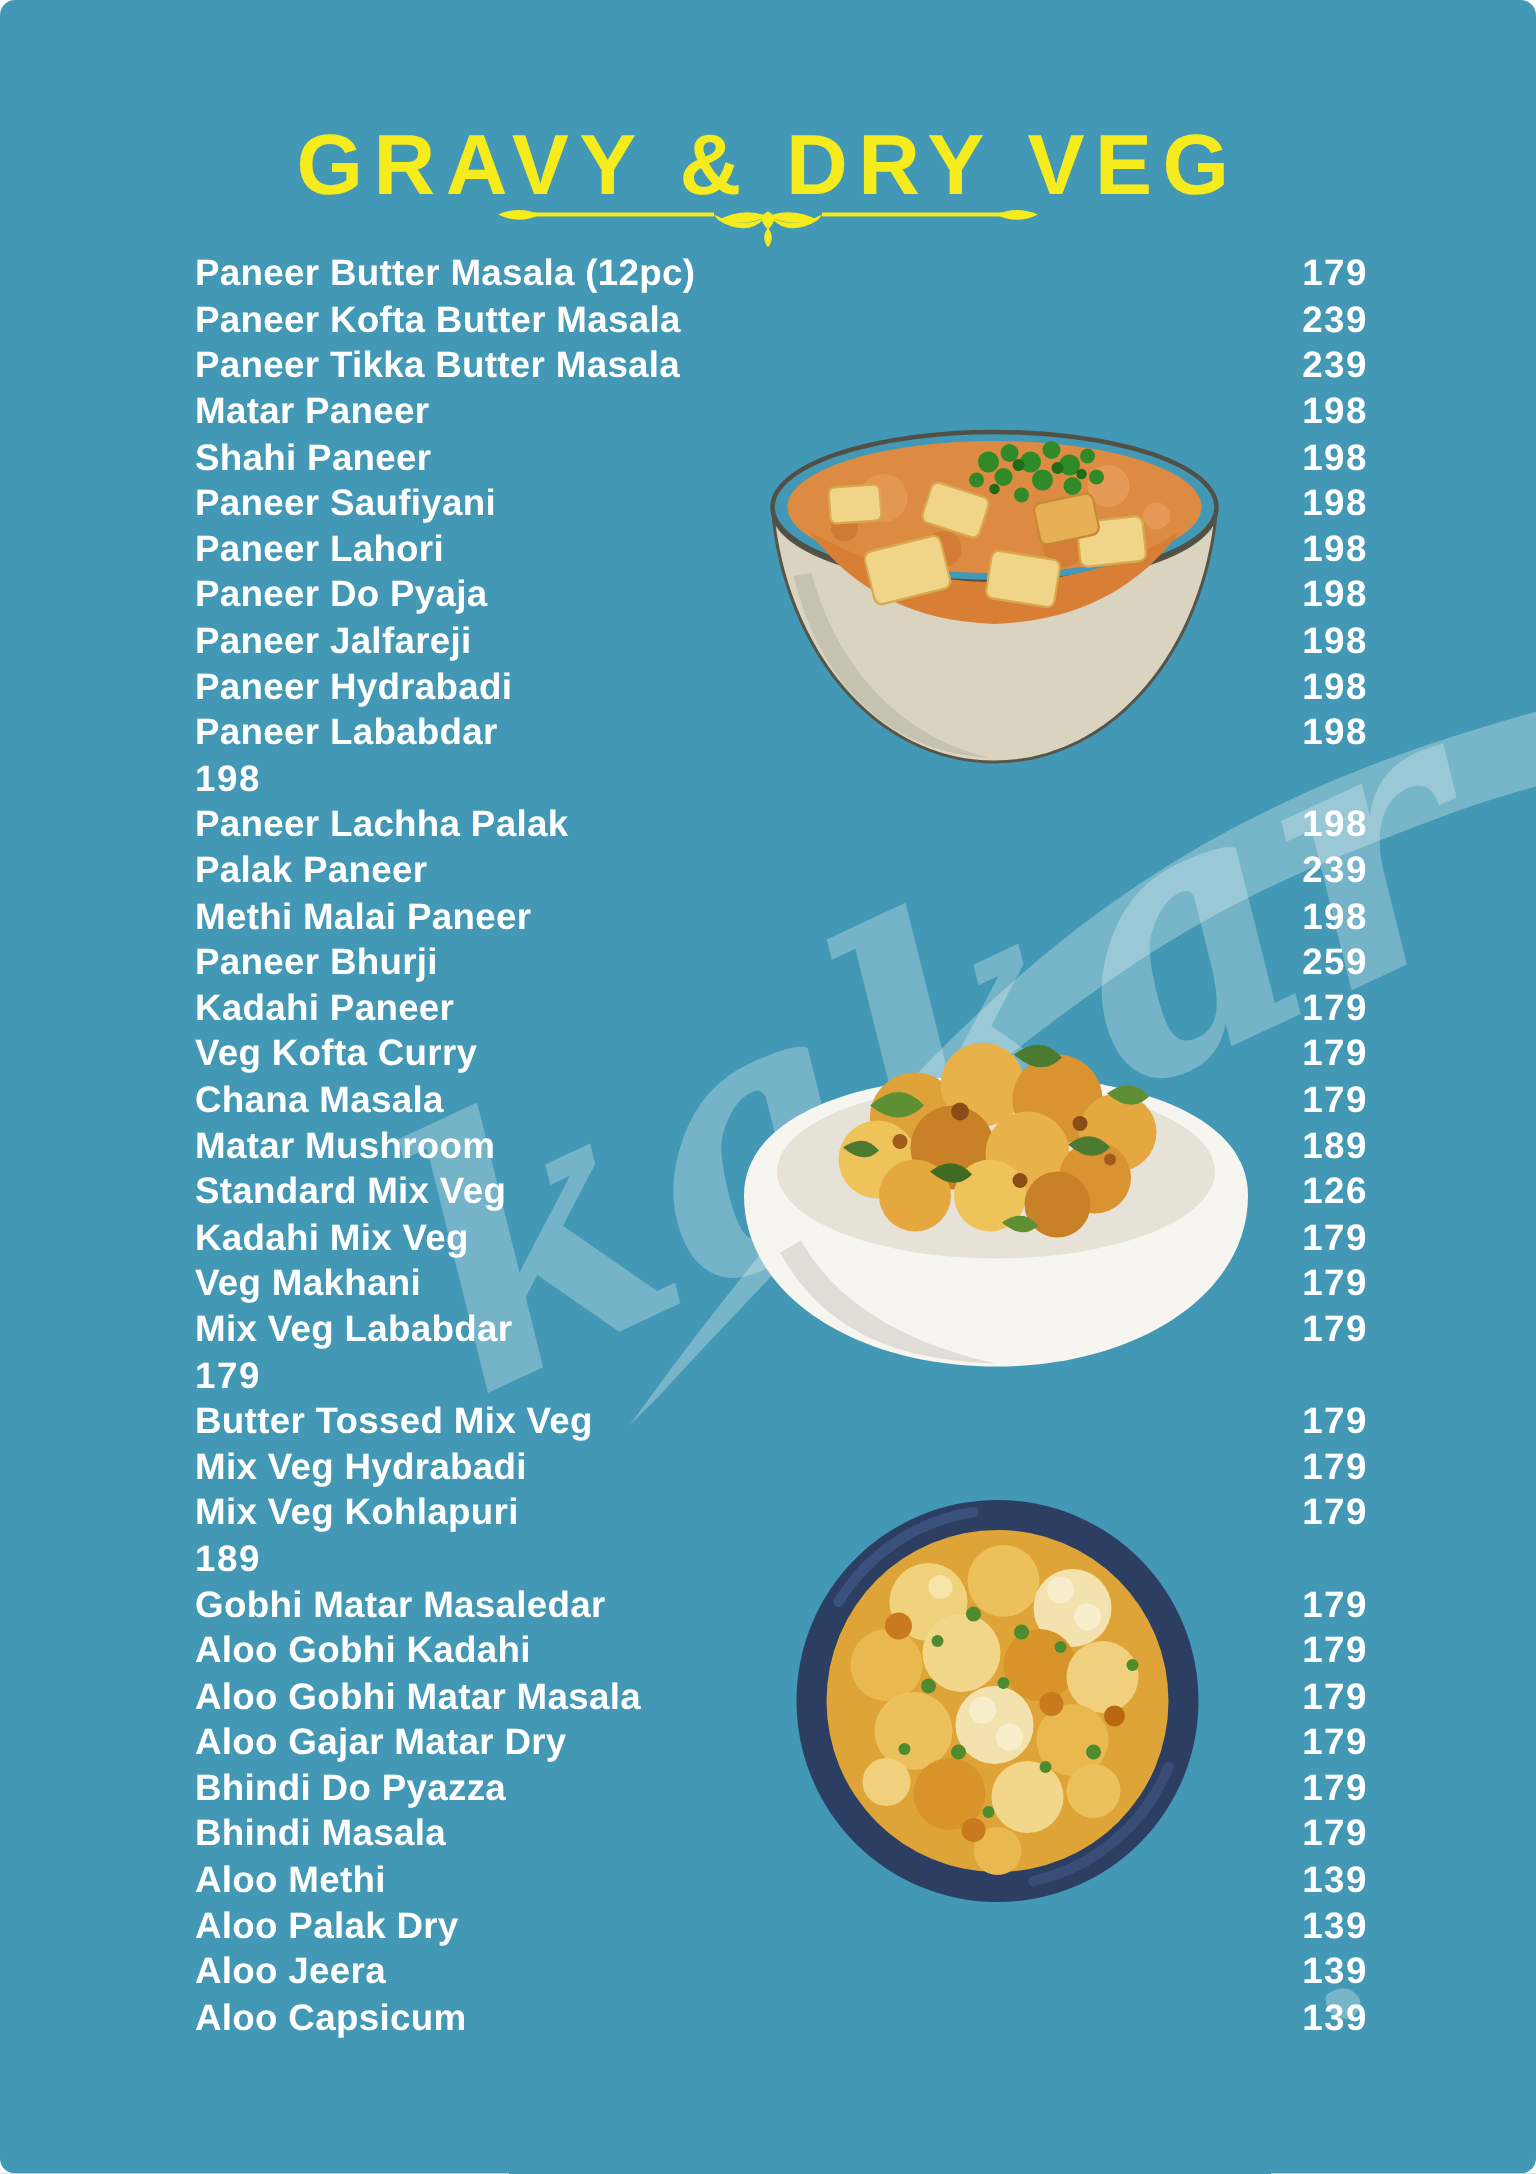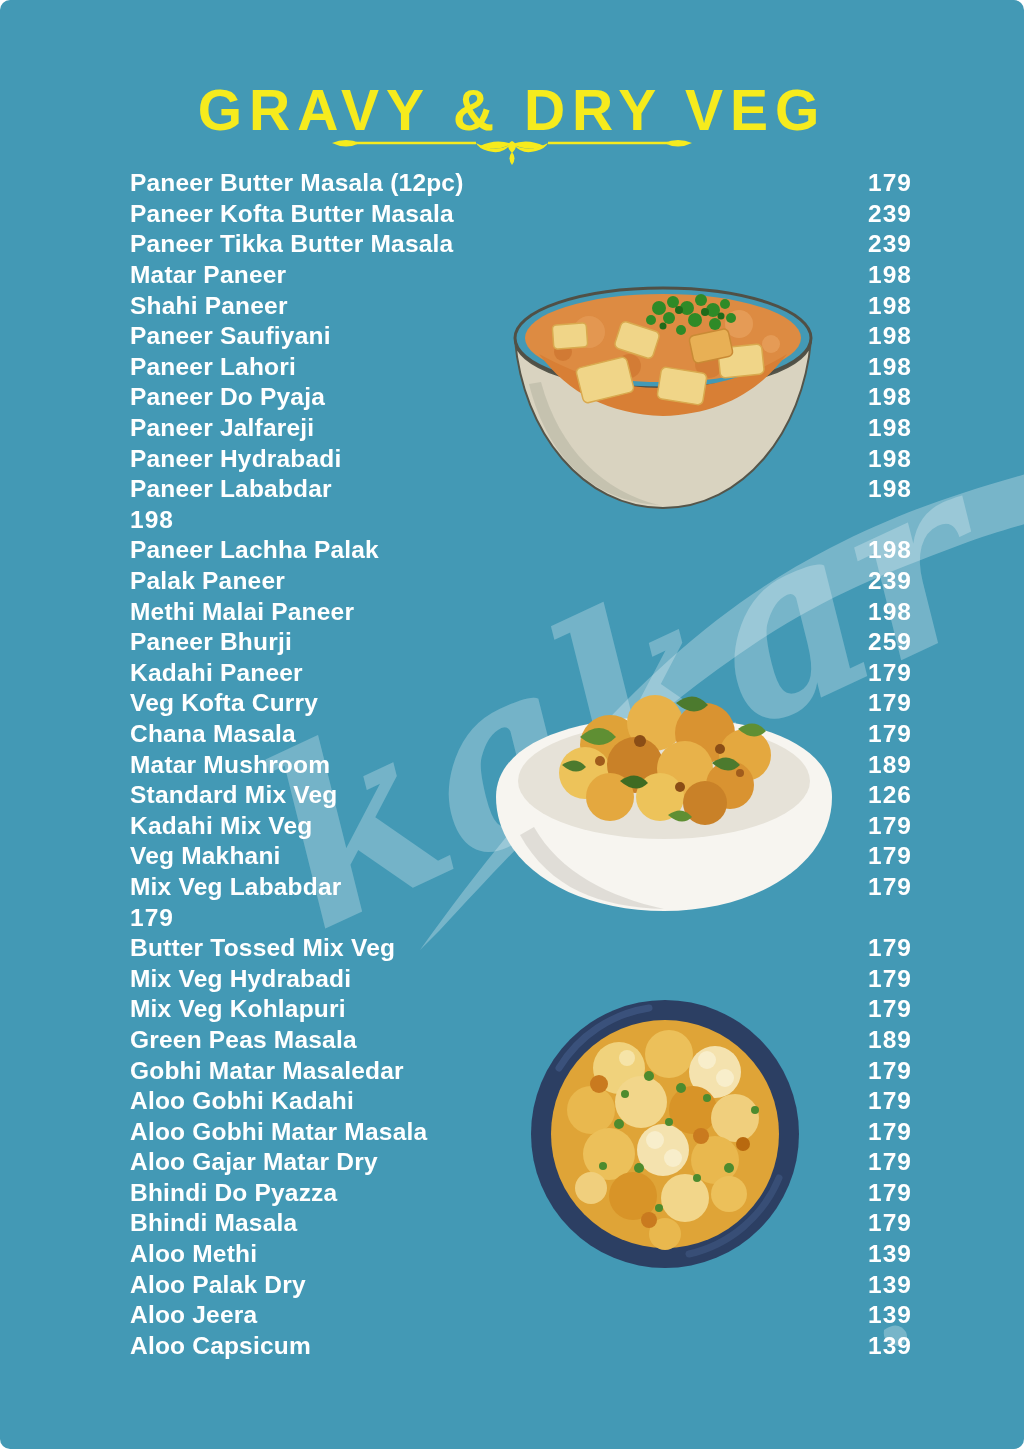--- a/index.html
+++ b/index.html
@@ -194,21 +194,20 @@
       <span class="item-name">Mix Veg Hydrabadi</span>
       <span class="item-price">179</span>
     </div>
 
     <div class="menu-row">
       <span class="item-name">Mix Veg Kohlapuri</span>
       <span class="item-price">179</span>
     </div>
 
     <div class="menu-row">
-      <span class="item-name">Green Peas Masala</span>
       <span class="item-price">189</span>
     </div>
 
     <div class="menu-row">
       <span class="item-name">Gobhi Matar Masaledar</span>
       <span class="item-price">179</span>
     </div>
 
     <div class="menu-row">
       <span class="item-name">Aloo Gobhi Kadahi</span>

